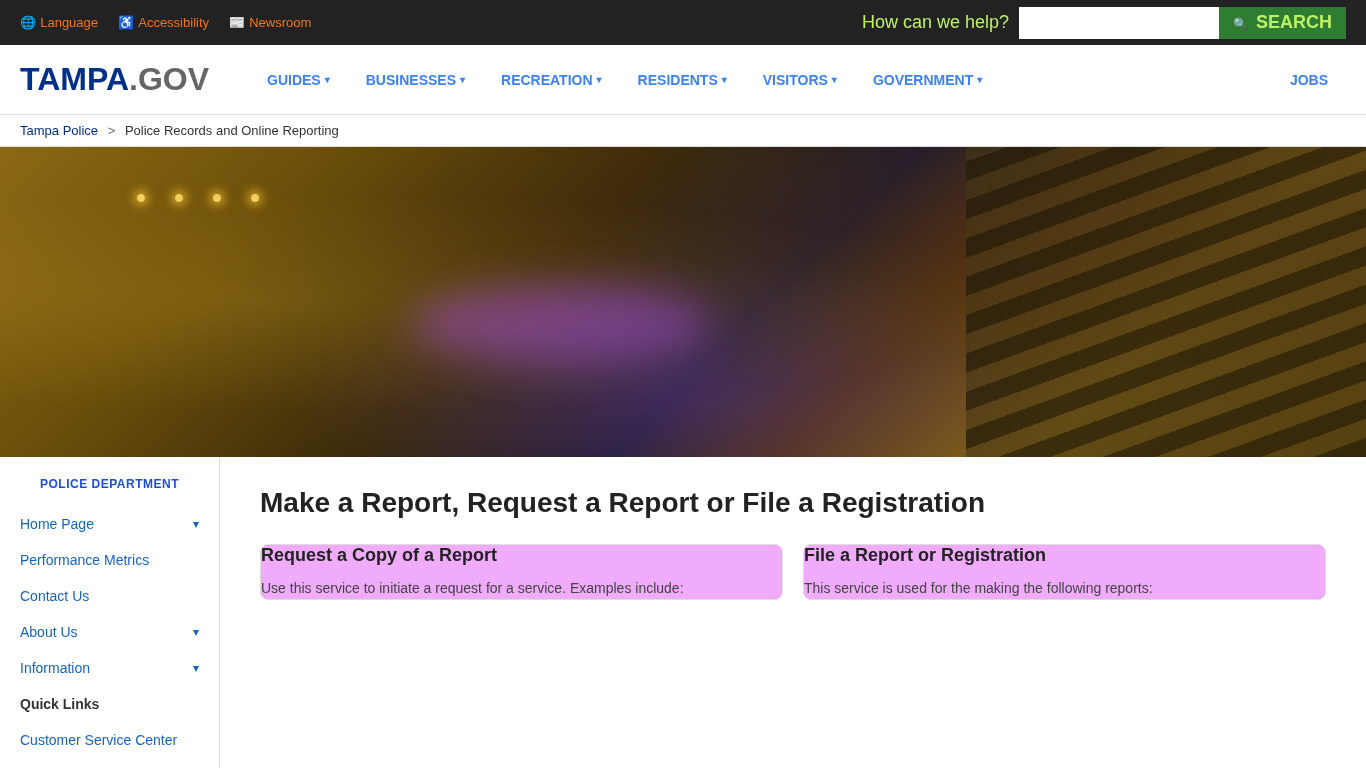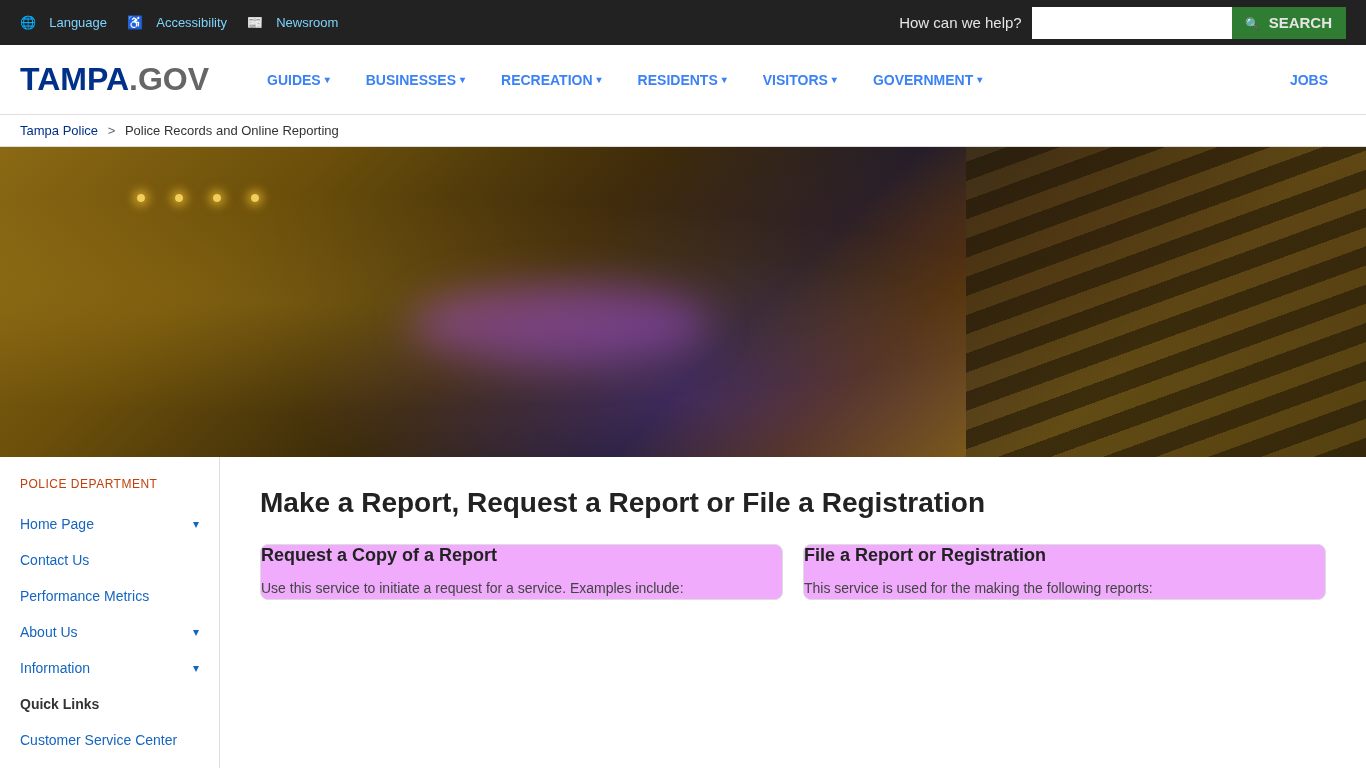--- a/index.html
+++ b/index.html
@@ -10,25 +10,25 @@
       background: #222;
       color: #ccc;
       display: flex;
       align-items: center;
       padding: 0 20px;
       height: 45px;
       justify-content: space-between;
     }
     .top-bar-left { display: flex; gap: 20px; }
     .top-bar-item {
-      display: flex; align-items: center; gap: 13px;
-      color: #7dd3fc; font-size: 13px; cursor: pointer; text-decoration: none;
+      display: flex; align-items: center; gap: 4px;
+      color: #f97316; font-size: 13px; cursor: pointer; text-decoration: none;
     }
     .top-bar-right { display: flex; align-items: center; gap: 10px; }
-    .top-bar-right span { color: #e5e5e5; font-size: 15px; }
+    .top-bar-right span { color: #bef264; font-size: 18px; }
     .search-box-top { display: flex; align-items: center; }
     .search-box-top input {
       height: 32px; width: 200px; border: none; padding: 0 8px; font-size: 13px;
       outline: none;
     }
     .search-btn-top {
       background: #2e7d32; color: #fff; border: none; height: 32px;
       padding: 0 14px; cursor: pointer; font-size: 13px; font-weight: bold;
       display: flex; align-items: center; gap: 5px;
     }
@@ -146,25 +146,26 @@
     
     .sidebar {
       width: 220px;
       min-width: 220px;
       background: #fff;
       padding: 20px 0;
       border-right: 1px solid #ddd;
     }
     .sidebar-title {
       font-size: 12px;
-      font-weight: normal;
-      color: #c2410c;
+      font-weight: bold;
+      color: #1d4ed8;
       text-transform: uppercase;
       padding: 0 20px 15px;
       letter-spacing: 0.5px;
+      text-align: center;
     }
     .sidebar-item {
       display: flex;
       align-items: center;
       justify-content: space-between;
       padding: 10px 20px;
       color: #1565c0;
       font-size: 14px;
       cursor: pointer;
       text-decoration: none;
@@ -302,24 +303,24 @@
 <div class="main-content">
 
   <div class="sidebar">
     <div class="sidebar-title">POLICE DEPARTMENT</div>
 
     <a class="sidebar-item">
       <span>Home Page</span>
       <span class="sidebar-chevron">▾</span>
     </a>
     <a class="sidebar-item">
+      <span>Performance Metrics</span>
+    </a>
+    <a class="sidebar-item">
       <span>Contact Us</span>
-    </a>
-    <a class="sidebar-item">
-      <span>Performance Metrics</span>
     </a>
     <a class="sidebar-item">
       <span>About Us</span>
       <span class="sidebar-chevron">▾</span>
     </a>
     <a class="sidebar-item">
       <span>Information</span>
       <span class="sidebar-chevron">▾</span>
     </a>
     <a class="sidebar-item bold">

